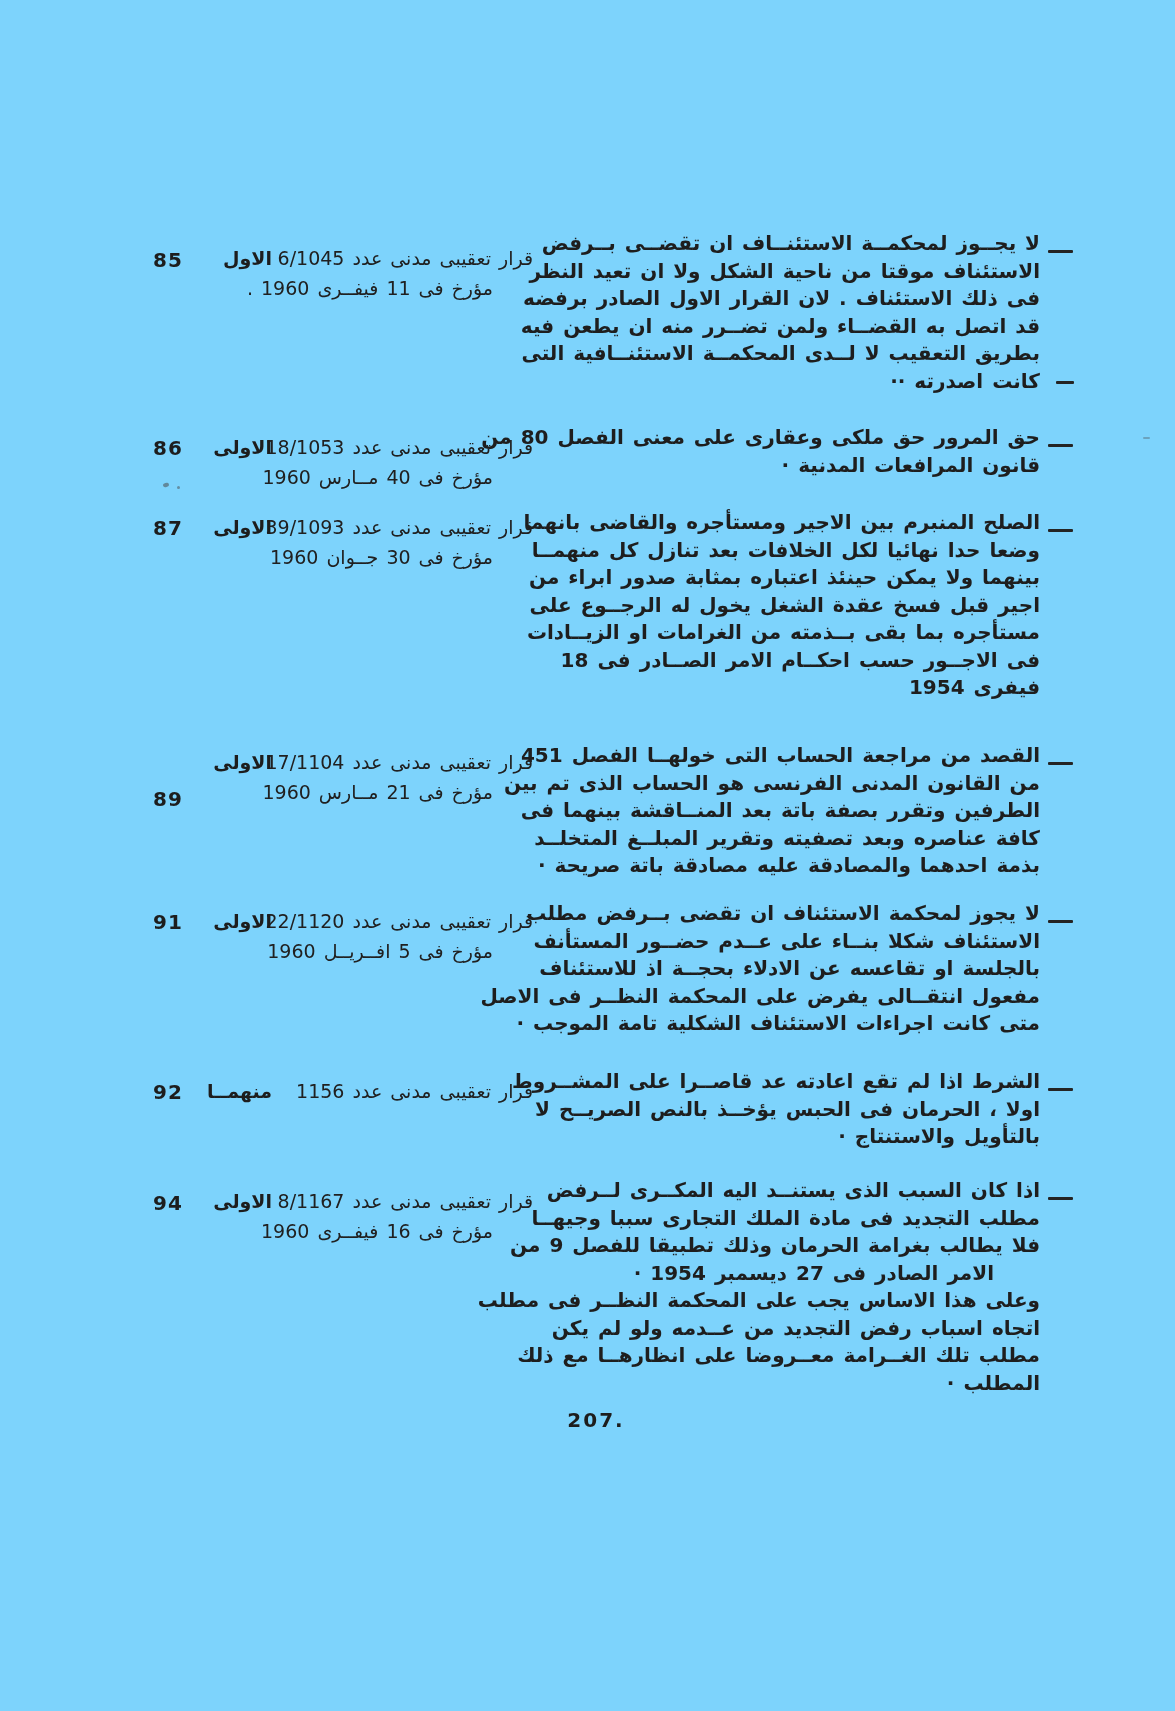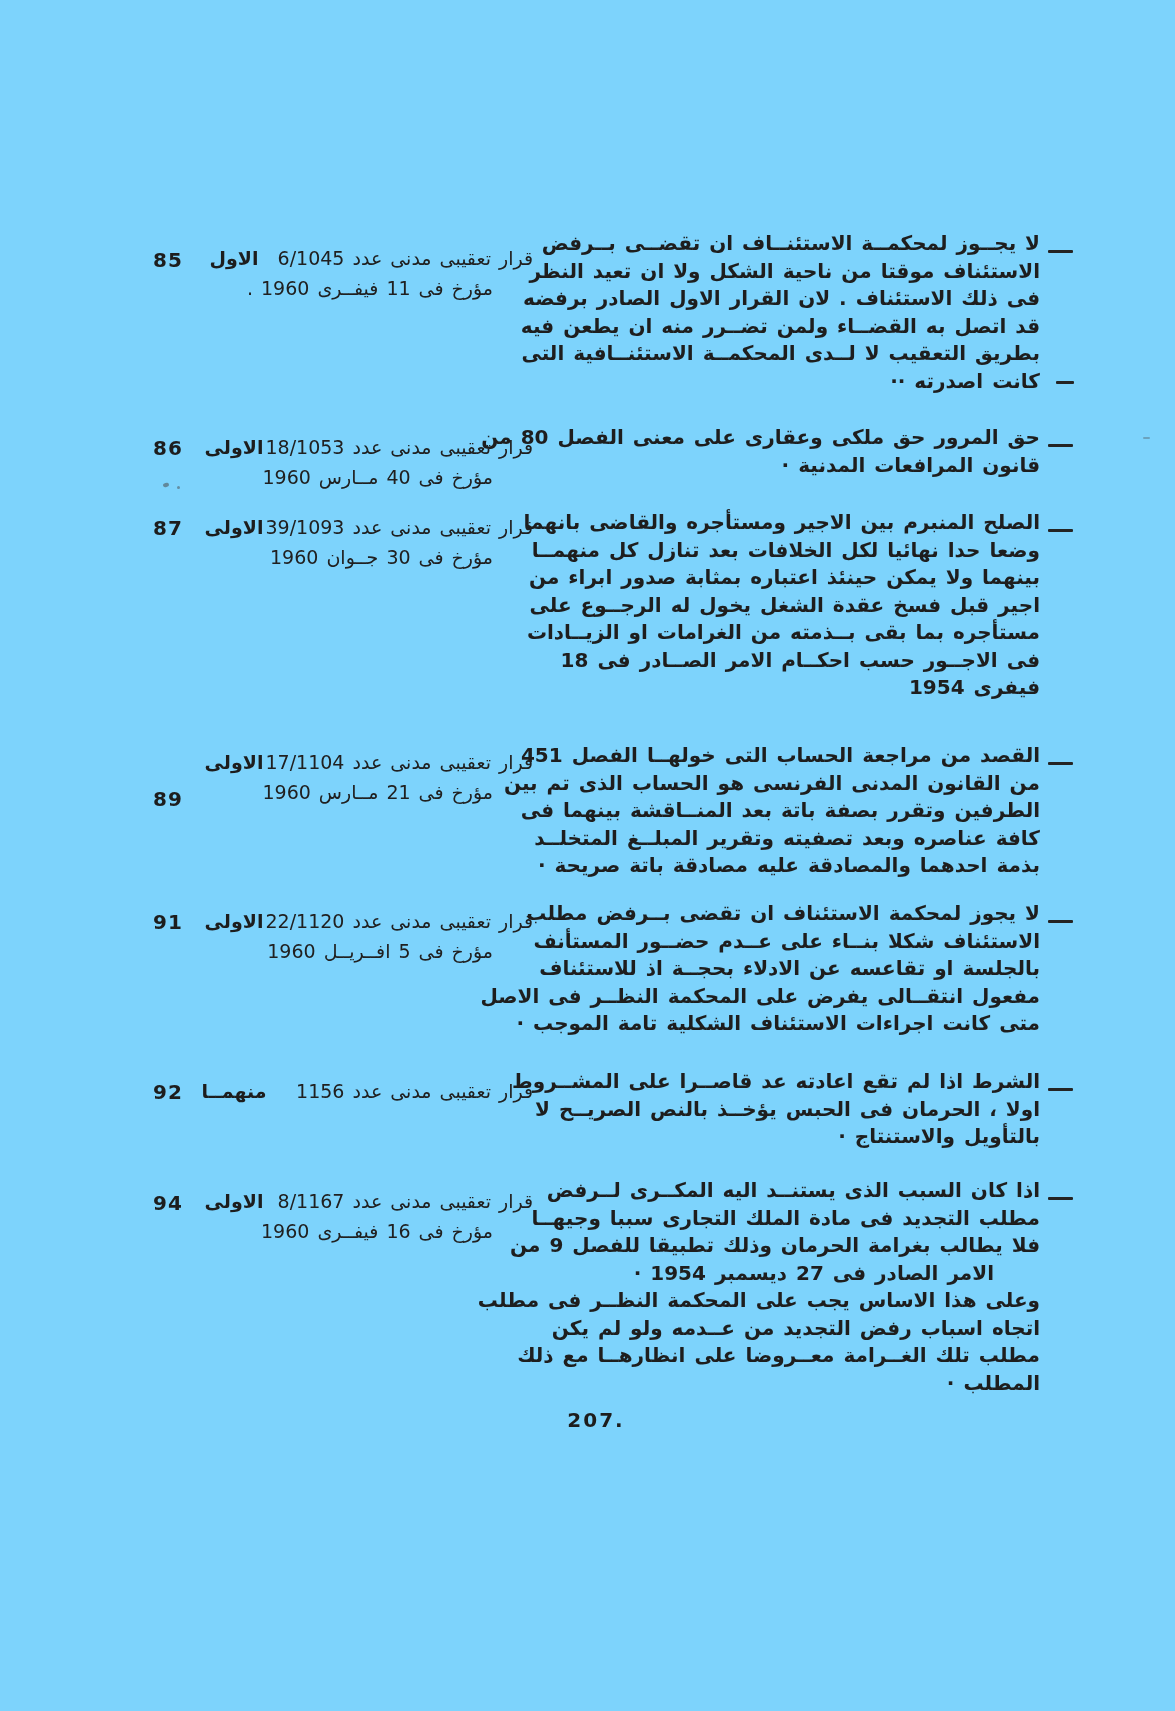--- a/index.html
+++ b/index.html
@@ -32,21 +32,21 @@
     font-size:19px;line-height:30px;font-weight:400;
     word-spacing:2px;
     color:#202020;
   }
   .ref .l2{padding-right:40px;white-space:nowrap;}
   .ref .l1{white-space:nowrap;}
   
   .chamber{
     position:absolute;
     left:196px;width:76px;
-    direction:rtl;text-align:center;
+    direction:rtl;text-align:right;
     font-size:19px;line-height:28px;font-weight:700;
   }
   
   .num{
     position:absolute;
     left:146px;width:44px;
     text-align:center;
     font-size:20px;line-height:26px;font-weight:700;
     letter-spacing:1px;
   }

